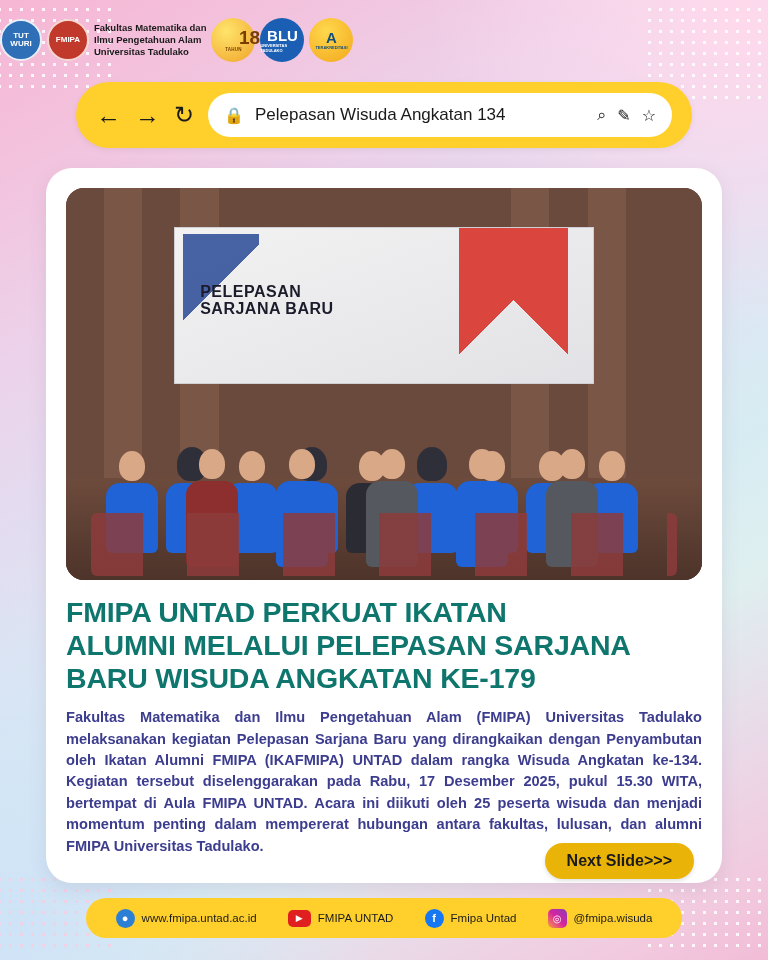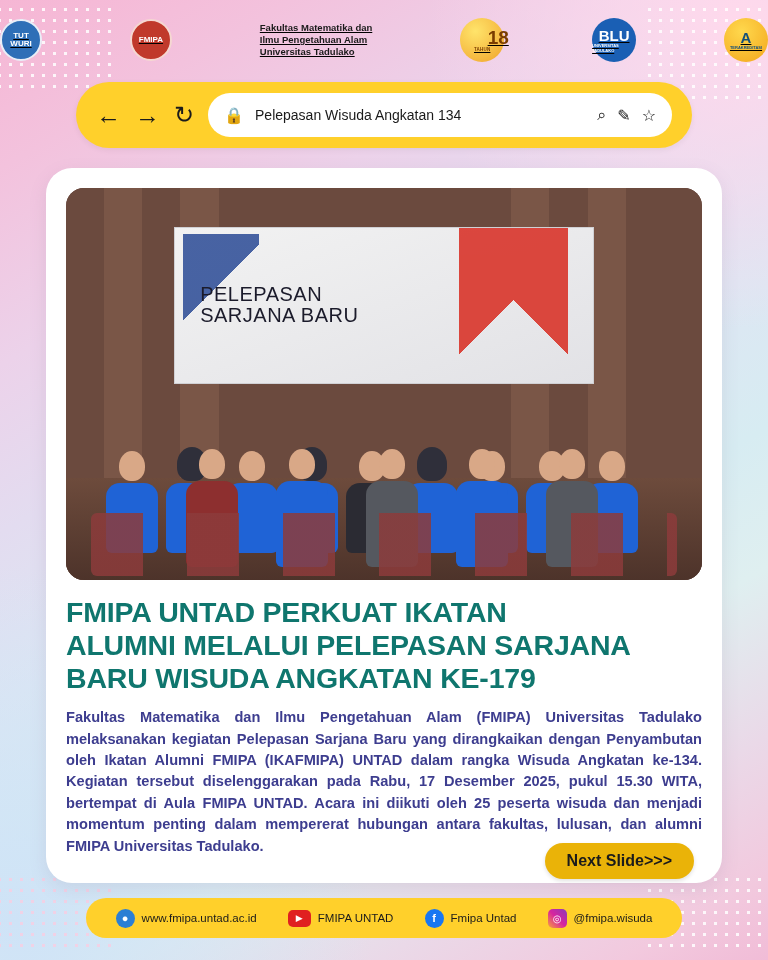--- a/index.html
+++ b/index.html
@@ -37,22 +37,22 @@
   .dots.tl { left: -6px; top: 4px; width: 120px; height: 92px; }
   .dots.tr { right: -6px; top: 4px; width: 130px; height: 96px; }
   .dots.bl { left: -6px; bottom: 6px; width: 120px; height: 80px;
              background-image: radial-gradient(#f6cfe3 1.6px, transparent 1.7px); }
   .dots.br { right: -6px; bottom: 6px; width: 130px; height: 80px;
              background-image: radial-gradient(#ffffff 1.6px, transparent 1.7px); }
 
   
   .logobar {
     position: absolute; top: 14px; left: 0; right: 0;
-    display: flex; align-items: center; justify-content: space-between;
-    gap: 24px; height: 52px; text-decoration: underline;
+    display: flex; align-items: center; justify-content: flex-start;
+    gap: 5px; height: 52px;
   }
   .logo-circ {
     width: 42px; height: 42px; border-radius: 50%;
     display: flex; align-items: center; justify-content: center;
     font-size: 8px; color: #fff; font-weight: bold; text-align: center;
     line-height: 1.05; overflow: hidden;
   }
   .logo-tutwuri { background: #2e6fb7; border: 2px solid #e9eef7; }
   .logo-untad  { background: #c0392b; border: 2px solid #f5d7d2; }
   .fac-text {
@@ -91,21 +91,21 @@
     display: flex; align-items: center; padding: 0 20px; gap: 14px;
     box-shadow: 0 2px 6px rgba(0,0,0,.06);
   }
   .nav-ico { font-size: 25px; color: #1b1b1b; line-height: 1; cursor: pointer; }
   .reload { font-size: 24px; color: #1b1b1b; }
   .urlbar {
     flex: 1; height: 44px; background: #fff; border-radius: 22px;
     display: flex; align-items: center; padding: 0 16px; gap: 11px;
   }
   .lock { font-size: 16px; color: #111; }
-  .url-text { flex: 1; font-size: 14px; color: #1a1a1a; }
+  .url-text { flex: 1; font-size: 17px; color: #1a1a1a; }
   .url-ico { font-size: 16px; color: #111; }
 
   
   .card {
     position: absolute; top: 168px; left: 46px; width: 676px; height: 715px;
     background: #fff; border-radius: 26px;
     box-shadow: 0 6px 18px rgba(120,90,130,.13);
     padding: 20px 20px 0 20px;
   }
   .photo {
@@ -131,21 +131,21 @@
                 linear-gradient(225deg, #d9352b 0 48%, transparent 48%);
     opacity: .9;
   }
   .ph-banner .bluev {
     position: absolute; left: 2%; top: 4%; width: 18%; height: 90%;
     background: linear-gradient(135deg,#1d3f8f 0 40%, transparent 40%);
     opacity: .8;
   }
   .ph-banner .btxt {
     position: absolute; left: 6%; top: 36%; right: 6%;
-    color: #1b1b2b; font-weight: normal; font-size: 20px; line-height: 1.05;
+    color: #1b1b2b; font-weight: bold; font-size: 16px; line-height: 1.05;
     letter-spacing: .5px;
   }
   .ph-banner .btxt span { display: block; }
   .ph-floor {
     position: absolute; left: 0; right: 0; bottom: 0; height: 26%;
     background: linear-gradient(#6d4b3c, #4d332a);
   }
   .ph-people { position: absolute; left: 0; right: 0; bottom: 7%; height: 62%; }
   .p { position: absolute; bottom: 0; }
   .p .head {

